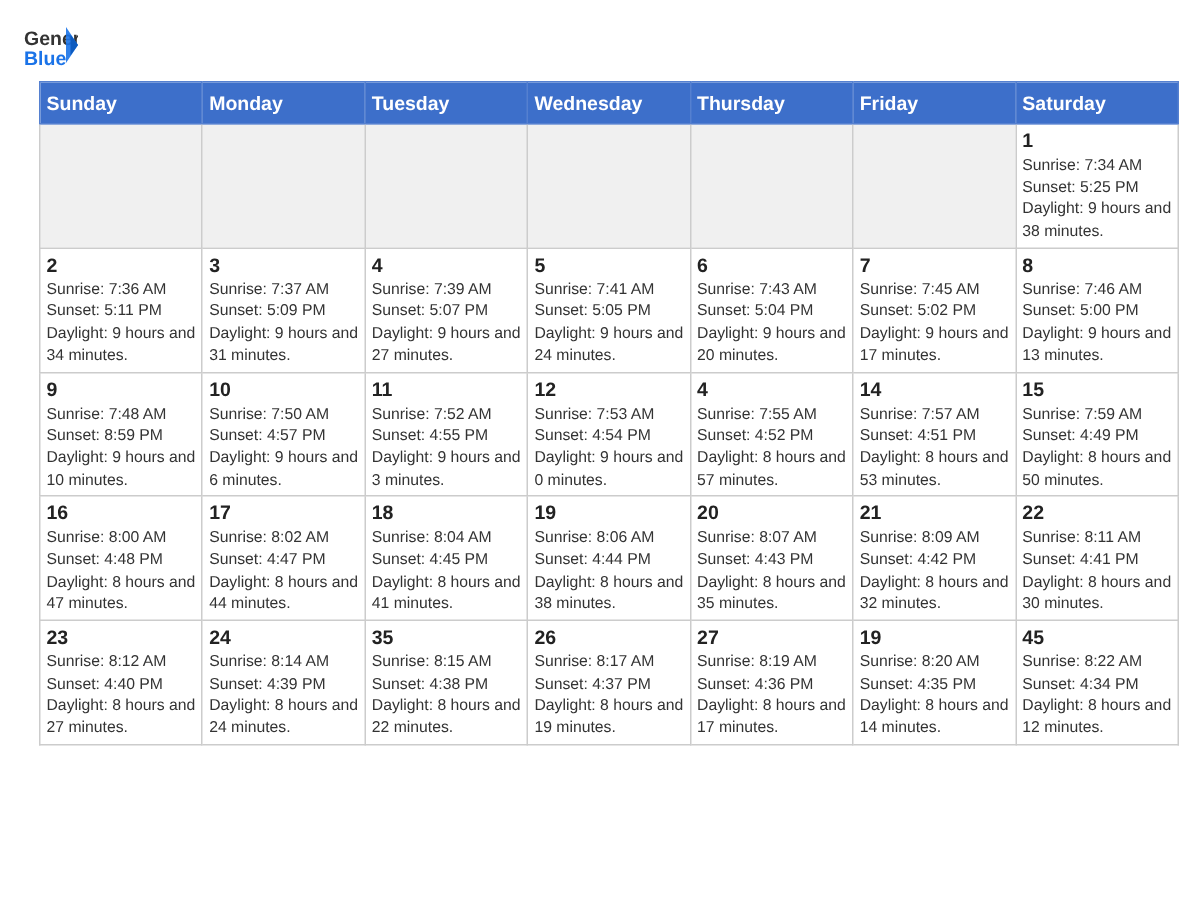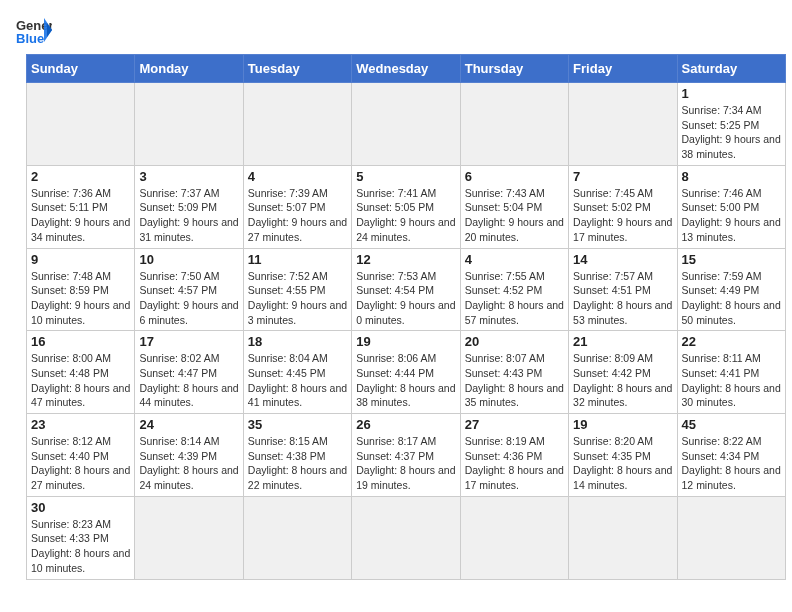--- a/index.html
+++ b/index.html
@@ -321,29 +321,14 @@
 and 14 minutes.</div>
         </td>
         <td>
           <span class="day-number">45</span>
           <div class="day-info">Sunrise: 8:22 AM
 Sunset: 4:34 PM
 Daylight: 8 hours
 and 12 minutes.</div>
         </td>
       </tr>
-      <tr>
-        <td>
-          <span class="day-number">30</span>
-          <div class="day-info">Sunrise: 8:23 AM
-Sunset: 4:33 PM
-Daylight: 8 hours
-and 10 minutes.</div>
-        </td>
-        <td class="empty"></td>
-        <td class="empty"></td>
-        <td class="empty"></td>
-        <td class="empty"></td>
-        <td class="empty"></td>
-        <td class="empty"></td>
-      </tr>
     </tbody>
 </table>
 
 </body></html>

